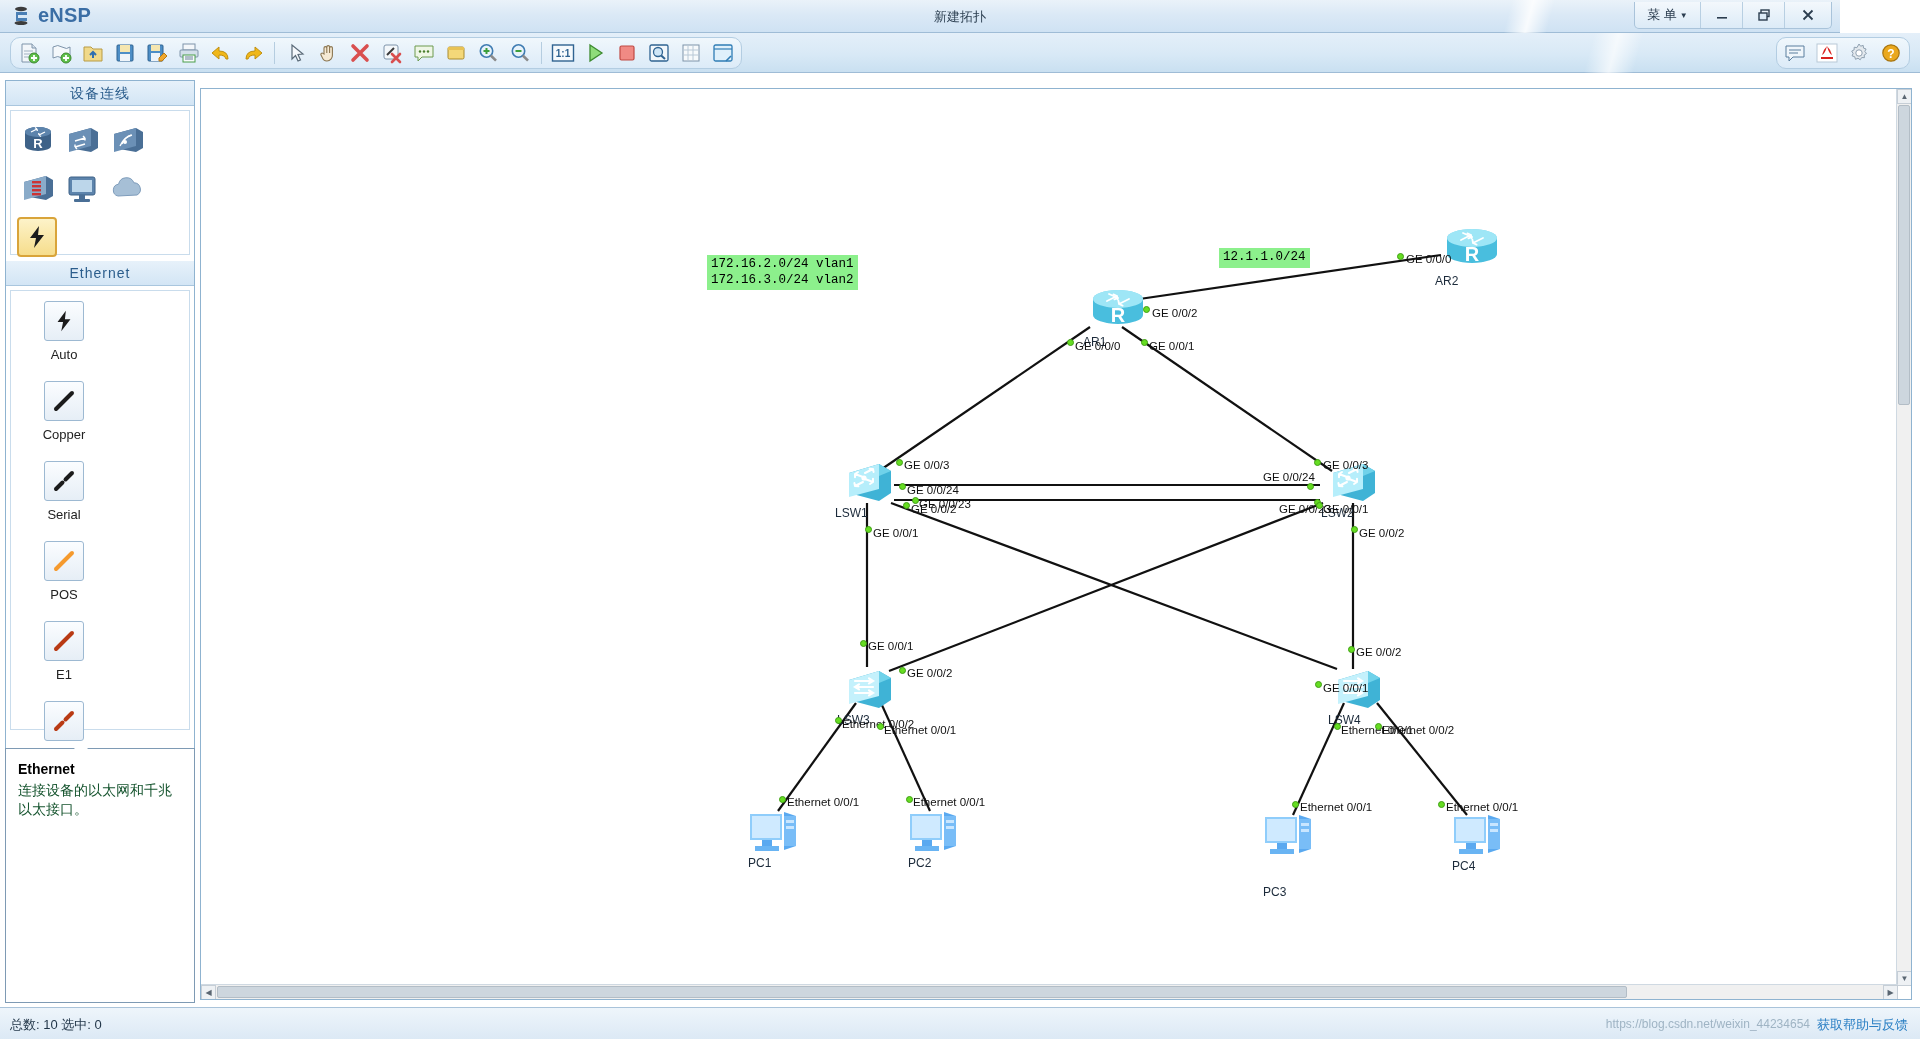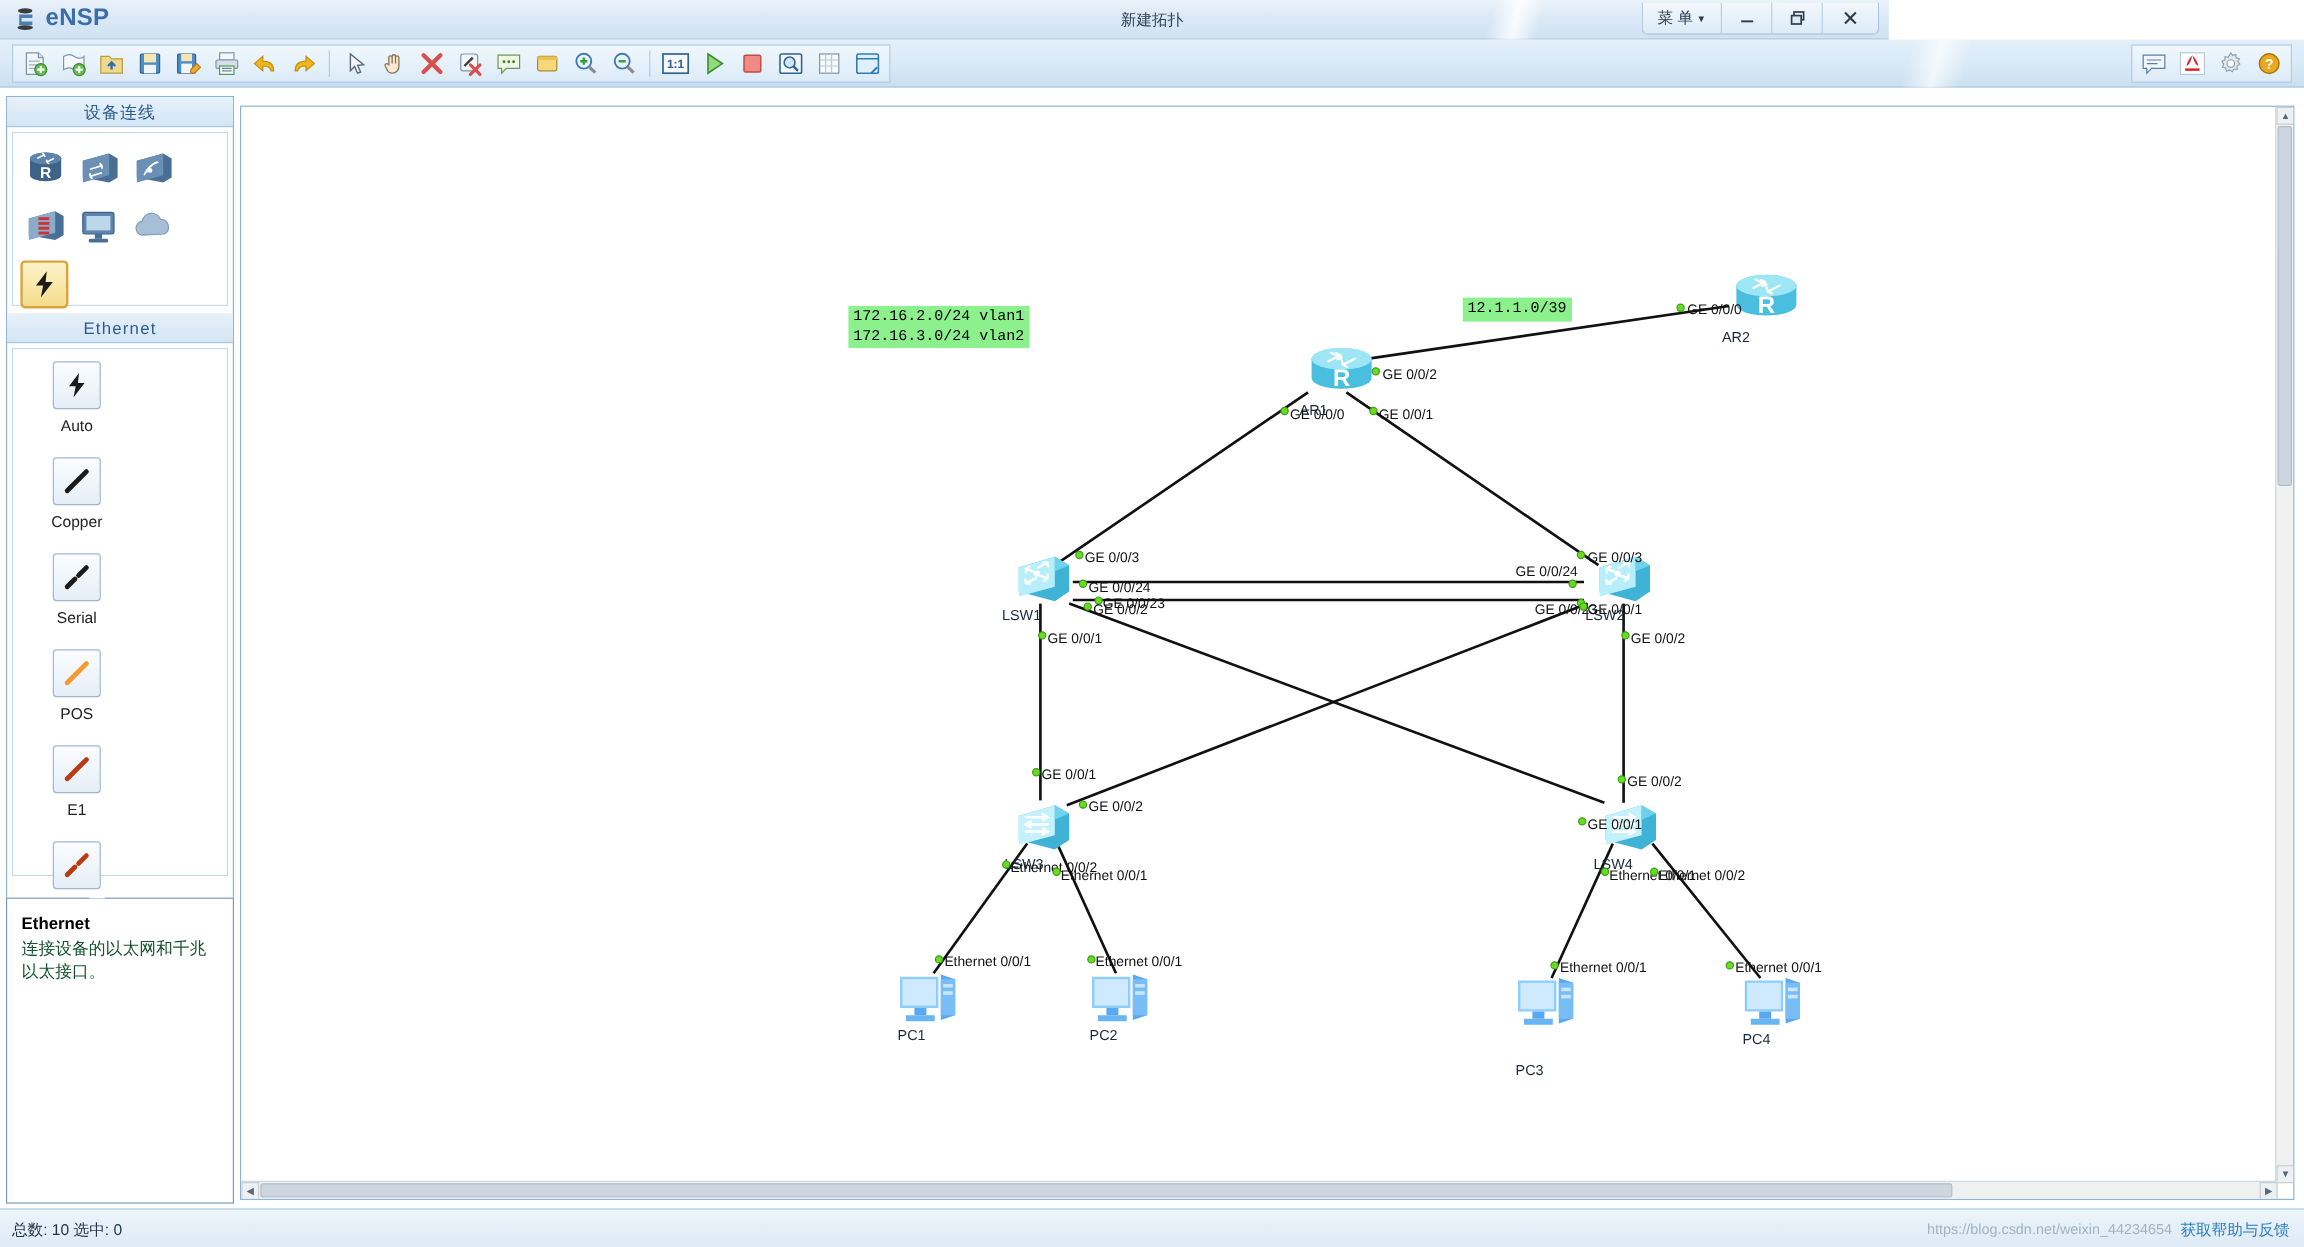--- a/index.html
+++ b/index.html
@@ -5,21 +5,21 @@
   * { box-sizing: border-box; }
   html, body {
     margin: 0; padding: 0;
     width: 1920px; height: 1039px;
     overflow: hidden;
     font-family: "Liberation Sans", sans-serif;
     background: #ffffff;
   }
   
   #titlebar {
-    position: absolute; left: 0; top: 0; width: 1574px; height: 33px;
+    position: absolute; left: 0; top: 0; width: 1840px; height: 33px;
     background: linear-gradient(to bottom, #eaf2f9 0%, #dbe9f6 45%, #cfe2f3 100%);
     border-bottom: 1px solid #9fbcd6;
     padding-left: 20px;
   }
   #titlebar .sheen {
     position: absolute; right: 170px; top: 0; width: 260px; height: 33px;
     background: linear-gradient(105deg, rgba(255,255,255,0) 38%, rgba(255,255,255,.85) 46%, rgba(255,255,255,0) 54%);
     pointer-events: none;
   }
   #app-logo {
@@ -58,21 +58,21 @@
   }
   #toolbar .sheen {
     position: absolute; right: 150px; top: 0; width: 300px; height: 40px;
     background: linear-gradient(105deg, rgba(255,255,255,0) 40%, rgba(255,255,255,.7) 48%, rgba(255,255,255,0) 56%);
     pointer-events: none;
   }
   .tb-group {
     position: absolute; top: 4px; height: 32px;
     display: flex; align-items: center;
     background: linear-gradient(to bottom, #f0f7fc, #dcebf8);
-    border: 1px solid #b3cde2; border-radius: 0;
+    border: 1px solid #b3cde2; border-radius: 10px;
     padding: 0 2px;
   }
   #tb-left { left: 10px; }
   #tb-right { right: 10px; }
   .tb-btn {
     width: 28px; height: 26px; margin: 0 2px;
     display: flex; align-items: center; justify-content: center;
     border: 1px solid transparent; border-radius: 3px; cursor: pointer;
   }
   .tb-sep { width: 1px; height: 22px; background: #b5cde0; margin: 0 5px; }
@@ -744,21 +744,21 @@
         <div class="dot" style="left: 705px; top: 707px;"></div>
         <div class="port-label" style="left: 712px; top: 707px;">Ethernet 0/0/1</div>
         <div class="dot" style="left: 1091px; top: 712px;"></div>
         <div class="port-label" style="left: 1099px; top: 712px;">Ethernet 0/0/1</div>
         <div class="dot" style="left: 1237px; top: 712px;"></div>
         <div class="port-label" style="left: 1245px; top: 712px;">Ethernet 0/0/1</div>
       </div>
     <div id="annot-layer">
         <div class="ipbox" style="left: 506px; top: 166px; background: rgb(140, 240, 140);">172.16.2.0/24 vlan1
 172.16.3.0/24 vlan2</div>
-        <div class="ipbox" style="left: 1018px; top: 159px; background: rgb(140, 240, 140);">12.1.1.0/39</div>
+        <div class="ipbox" style="left: 1018px; top: 159px; background: rgb(140, 240, 140);">12.1.1.0/24</div>
       </div>
   </div>
 
   <div id="vscroll">
     <div class="sb-arrow" style="top:0;left:0;">▲</div>
     <div class="sb-thumb" style="top:16px;left:1px;width:12px;height:300px;"></div>
     <div class="sb-arrow" style="bottom:0;left:0;">▼</div>
   </div>
 
   <div id="hscroll">

